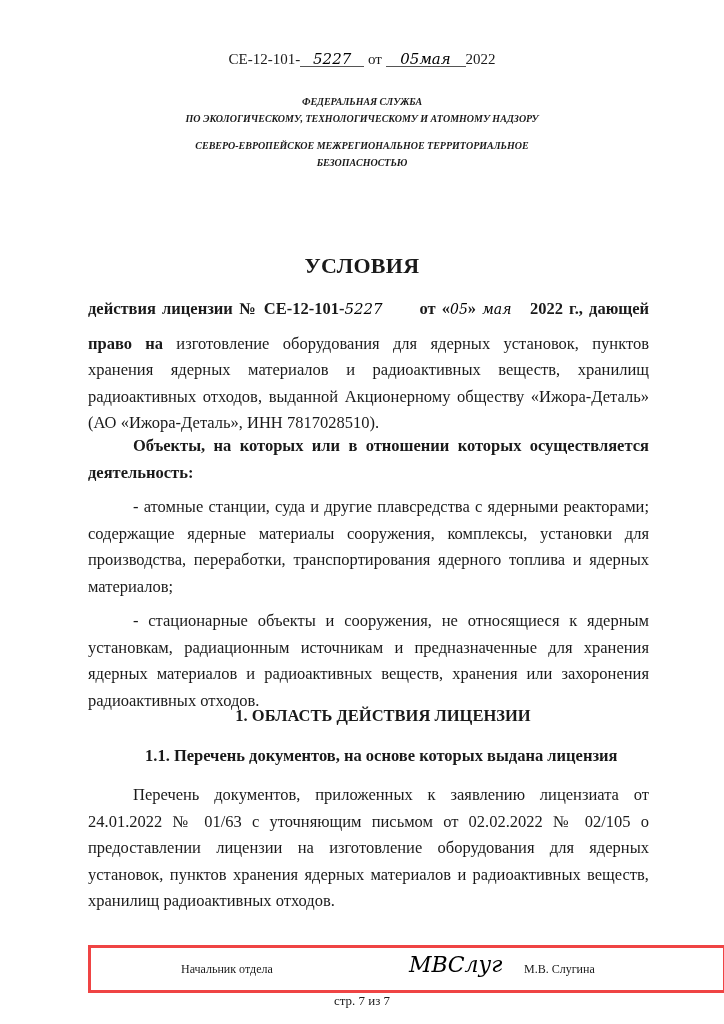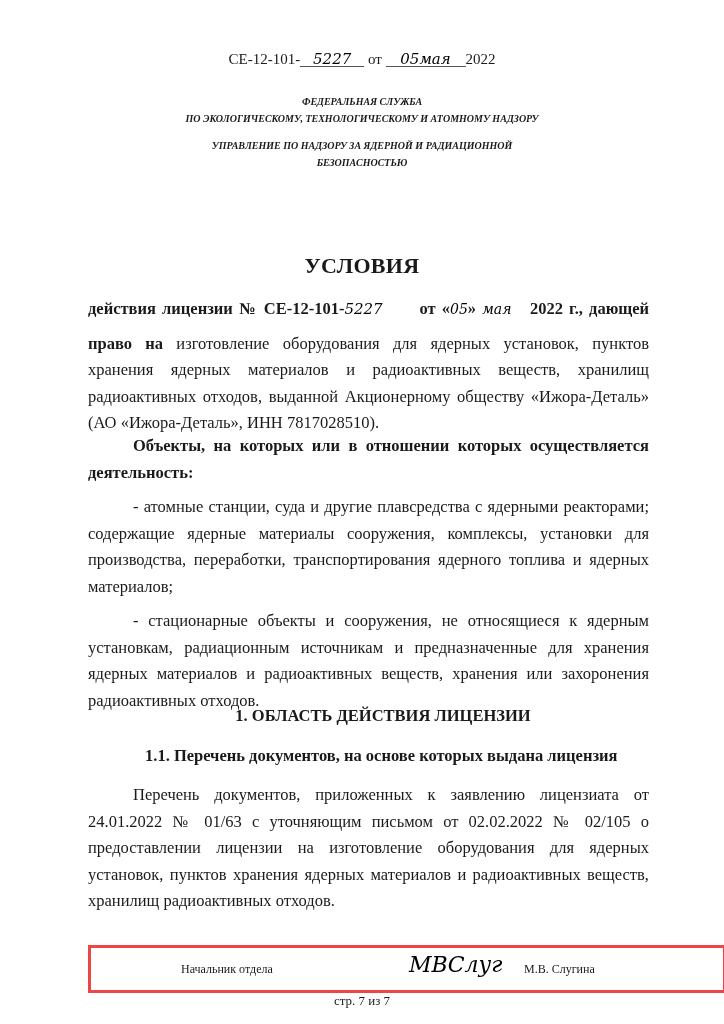--- a/index.html
+++ b/index.html
@@ -30,21 +30,21 @@
   <span>СЕ-12-101-</span><span class="blank" style="width:64px"><span class="hw">5227</span></span>
   <span>от</span>
   <span class="blank" style="width:80px"><span class="hw">05мая</span></span><span>2022</span>
 </div>
 
 <div class="abs center hdr" style="top:93px;">
   <div>ФЕДЕРАЛЬНАЯ СЛУЖБА</div>
   <div>ПО ЭКОЛОГИЧЕСКОМУ, ТЕХНОЛОГИЧЕСКОМУ И АТОМНОМУ НАДЗОРУ</div>
 </div>
 <div class="abs center hdr" style="top:137px;">
-  <div>УПРАВЛЕНИЕ ПО НАДЗОРУ ЗА ЯДЕРНОЙ И РАДИАЦИОННОЙ</div>
+  <div>СЕВЕРО-ЕВРОПЕЙСКОЕ МЕЖРЕГИОНАЛЬНОЕ ТЕРРИТОРИАЛЬНОЕ</div>
   <div>БЕЗОПАСНОСТЬЮ</div>
 </div>
 
 <div class="abs center title">УСЛОВИЯ</div>
 
 <div class="abs para" style="top:288px;">
   <p style="text-align-last: justify;">
     <span class="b">действия лицензии № СЕ-12-101-</span><span class="hw" style="font-size:15px">5227</span>
     &nbsp;&nbsp;&nbsp;&nbsp;&nbsp;<span class="b">от «</span><span class="hw" style="font-size:14px">05</span><span class="b">»</span>
     <span class="hw" style="font-size:14px">мая</span>

